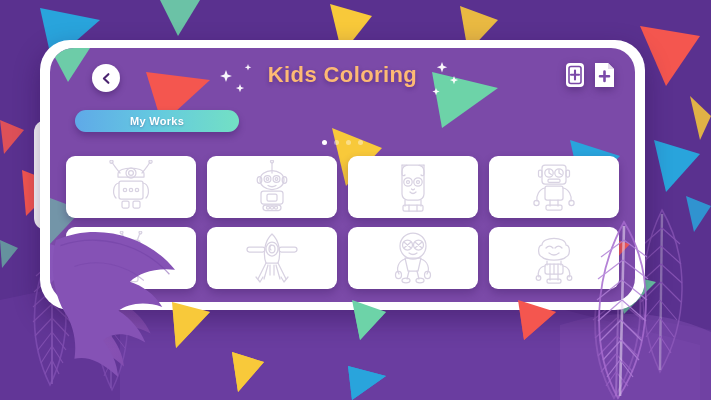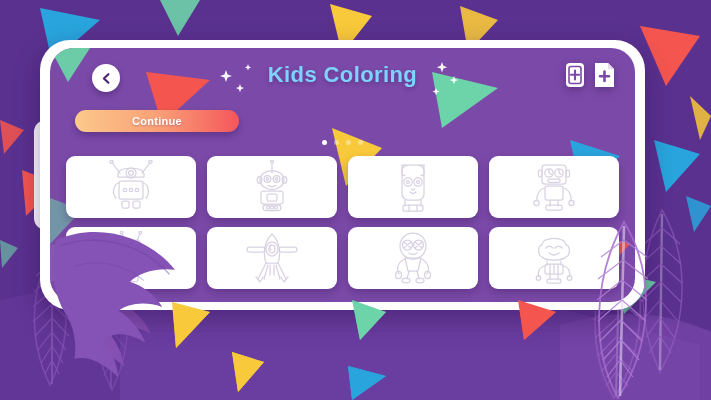--- a/index.html
+++ b/index.html
@@ -53,21 +53,21 @@
     width:28px; height:28px; border-radius:50%;
     background:#ffffff;
     box-shadow:0 3px 6px rgba(40,10,70,.35);
     display:flex; align-items:center; justify-content:center;
     cursor:pointer;
   }
   .back-button svg { display:block; }
   .title {
     position:absolute; left:0; top:14px; width:585px;
     text-align:center;
-    color:#7dd3fc;
+    color:#fdba74;
     font-size:22px;
     font-weight:bold;
     letter-spacing:.4px;
     text-shadow:0 2px 4px rgba(50,15,85,.35);
   }
   .sparkles { position:absolute; left:0; top:6px; width:585px; height:48px; pointer-events:none; }
 
   .header-actions {
     position:absolute; right:20px; top:14px;
     display:flex; gap:9px; align-items:center;
@@ -318,22 +318,22 @@
           <svg width="21" height="26" viewBox="0 0 21 26">
             <path d="M1 1 H14 L20 7 V25 H1 Z" fill="#ffffff"></path>
             <path d="M14 1 L14 7 L20 7" fill="#e6dced"></path>
             <path d="M10.5 9.5 L10.5 19 M6 14.2 L15 14.2" stroke="#7b4aa8" stroke-width="2.6" stroke-linecap="round"></path>
           </svg>
         </span>
       </div>
     </div>
 
     <div class="tabs">
-      <div class="tab tab-continue">
-        <span>Continue</span>
+      <div class="tab tab-myworks">
+        <span>My Works</span>
       </div>
     </div>
 
     <div class="dots">
       <span class="dot active"></span>
       <span class="dot"></span>
       <span class="dot"></span>
       <span class="dot"></span>
     </div>
 

